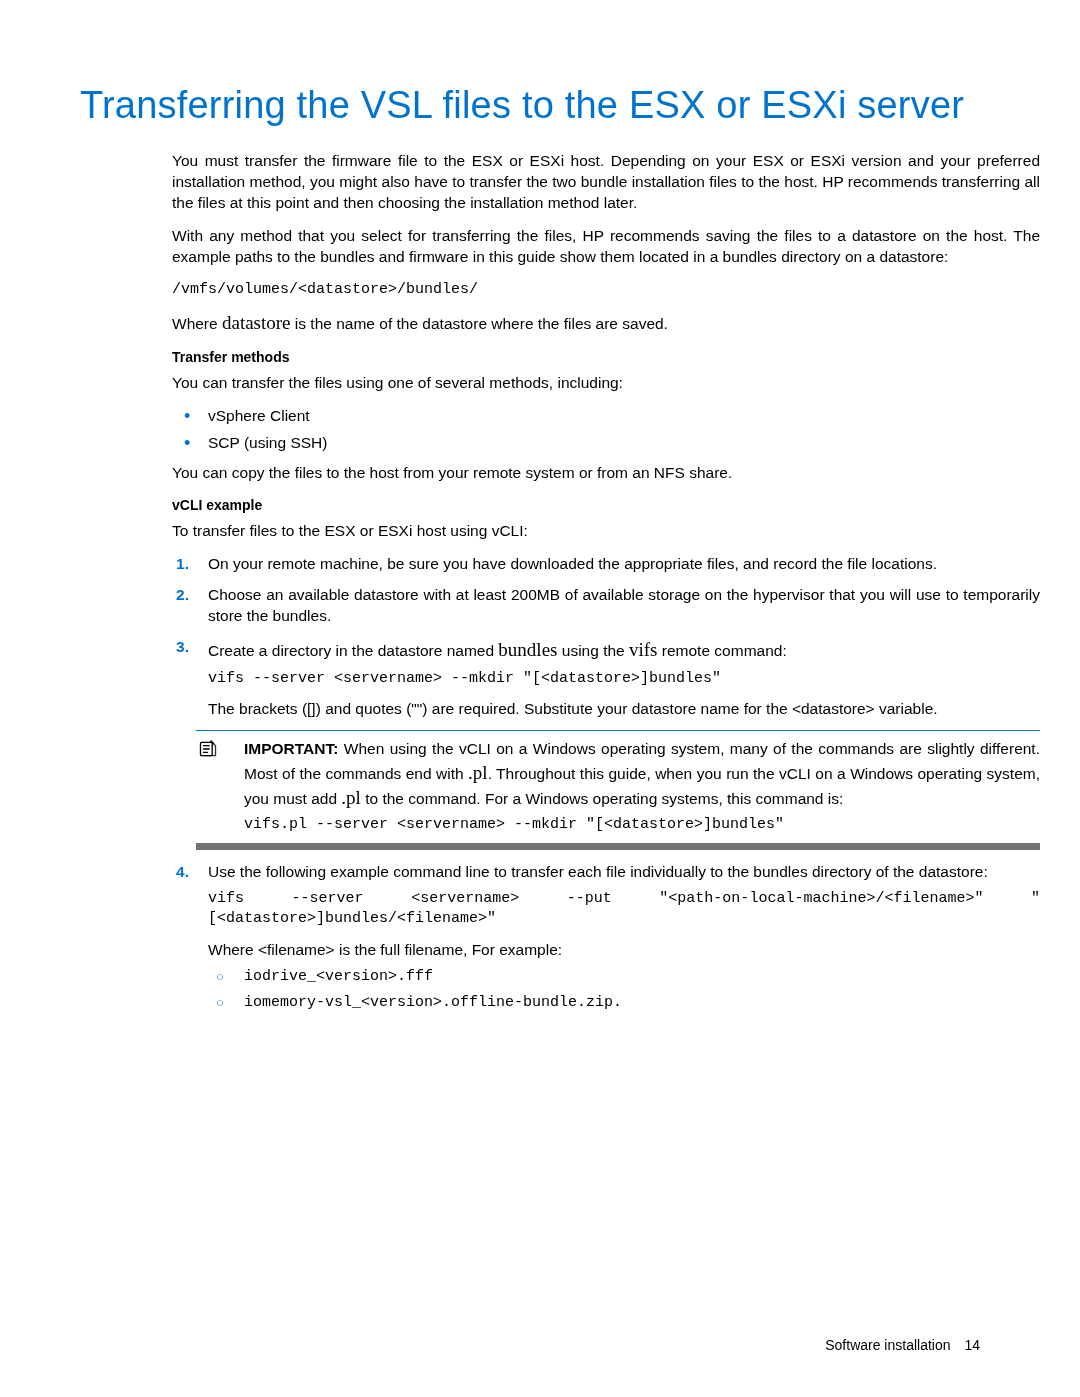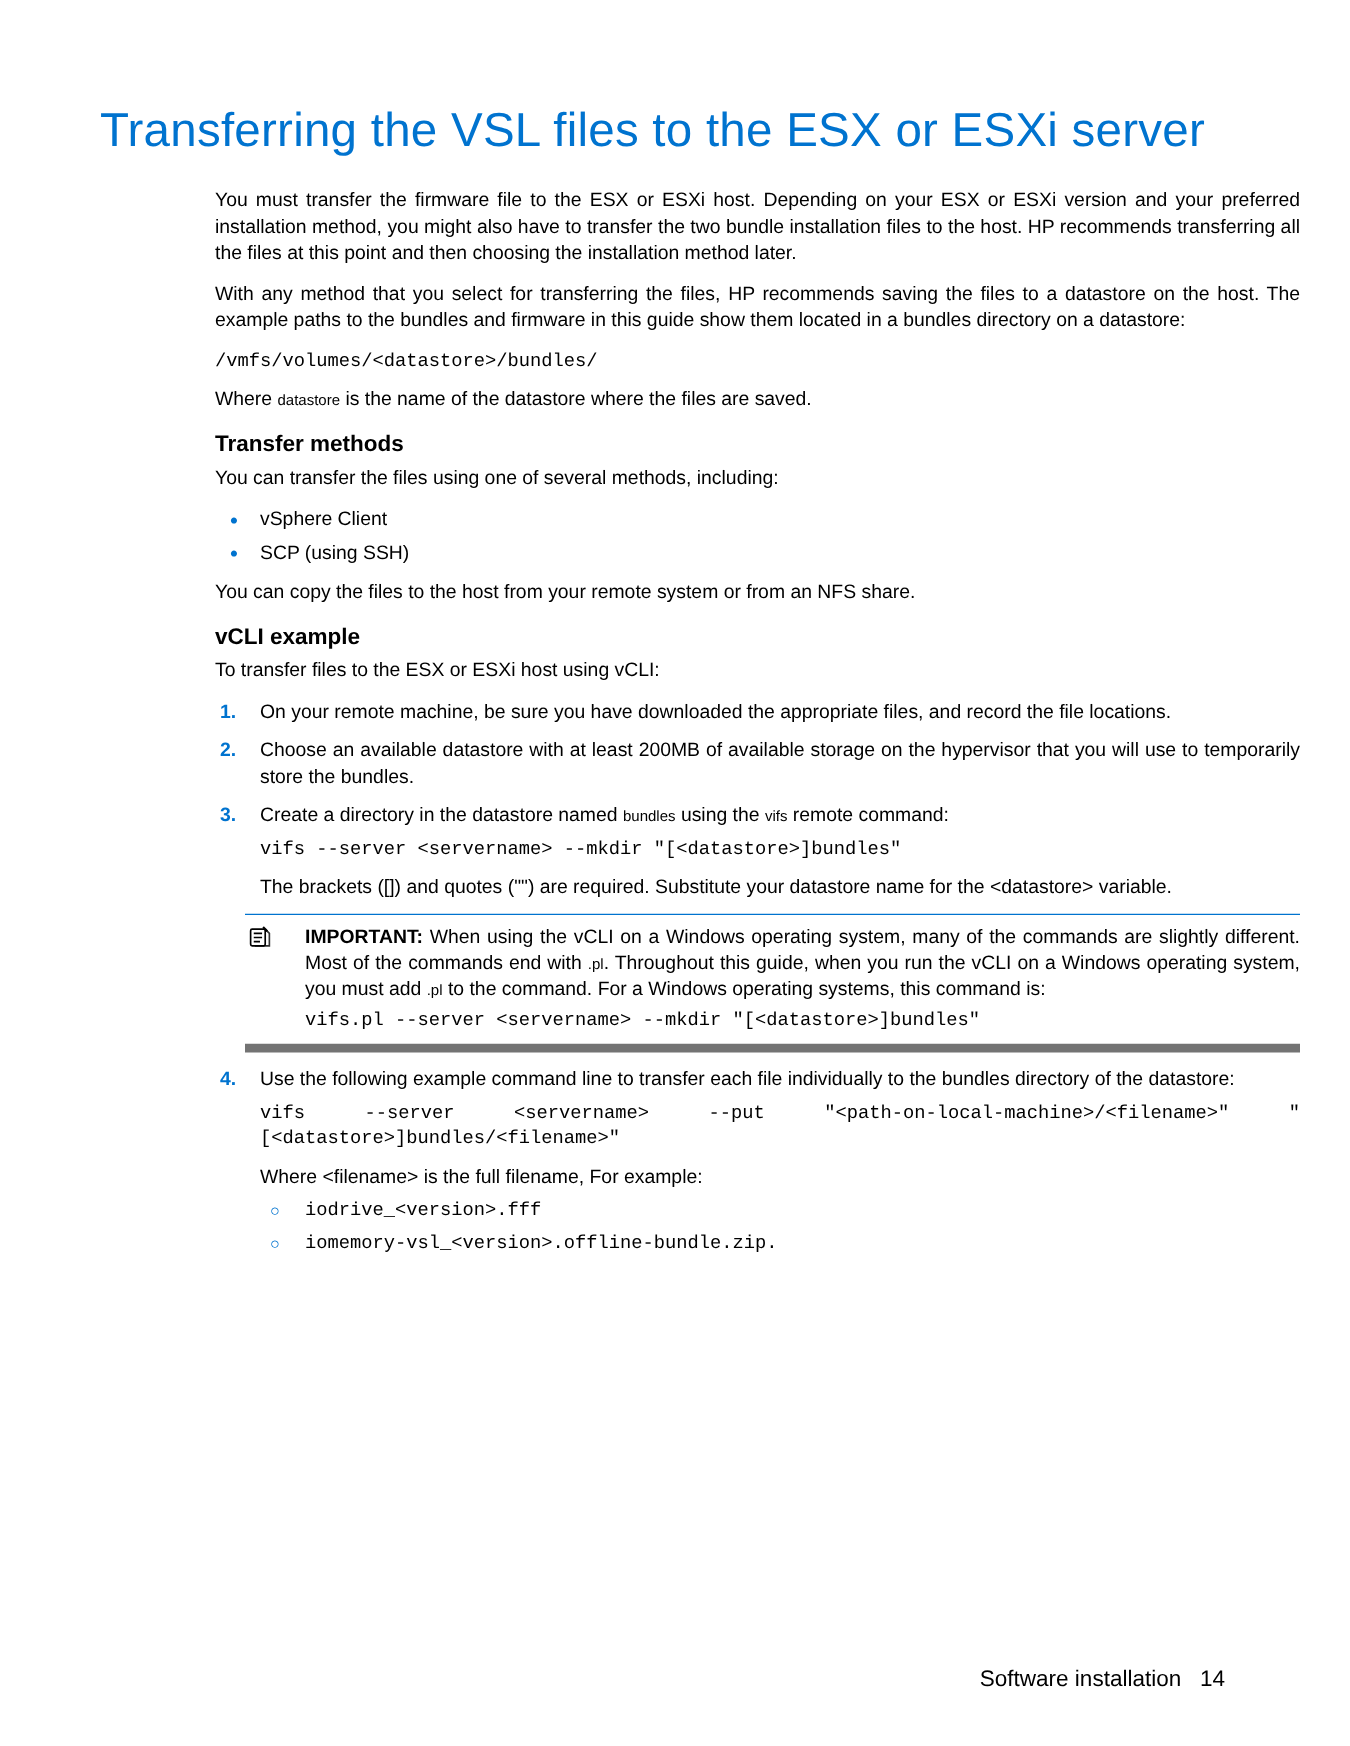--- a/index.html
+++ b/index.html
@@ -26,34 +26,34 @@
     letter-spacing: 0.2px;
   }
   .body-indent {
     margin-left: 92px;
   }
   p {
     margin: 0 0 12px 0;
     text-align: justify;
   }
   .code-inline, code {
-    font-family: Liberation Sans, sans-serif;
-    font-size: 12px;
+    font-family: Liberation Serif, serif;
+    font-size: 19px;
   }
   .code-block {
     font-family: "Courier New", Courier, monospace;
     font-size: 15px;
     margin: 4px 0 10px 0;
     white-space: pre-wrap;
     word-break: break-word;
   }
   .subhead {
     font-weight: 700;
     margin: 8px 0 6px 0;
-    font-size: 18px;
+    font-size: 14px;
   }
   ul.bullets {
     list-style: none;
     padding: 0;
     margin: 4px 0 10px 0;
   }
   ul.bullets > li {
     position: relative;
     padding-left: 36px;
     margin: 6px 0;
@@ -131,21 +131,21 @@
     font-weight: 700;
   }
   .li-inner p {
     text-align: justify;
     margin-bottom: 6px;
   }
   .footer {
     position: absolute;
     bottom: 42px;
     right: 100px;
-    font-size: 18px;
+    font-size: 14px;
     text-align: right;
   }
   .footer .pagenum {
     margin-left: 10px;
   }
 </style>
 </head>
 <body>
 
 <div class="page">

